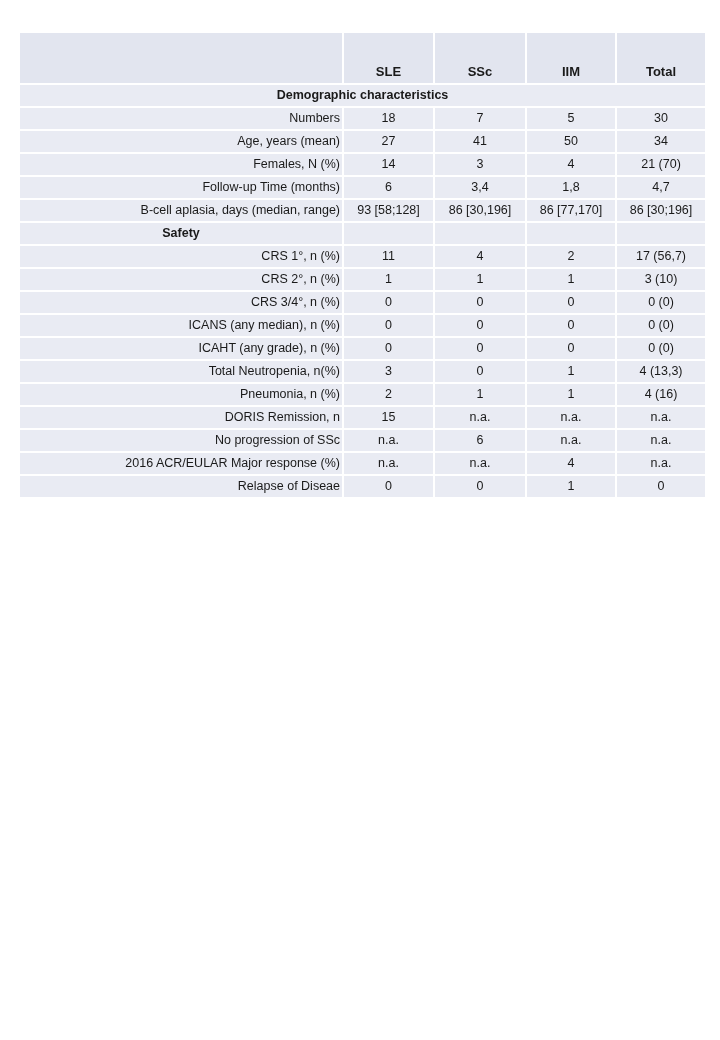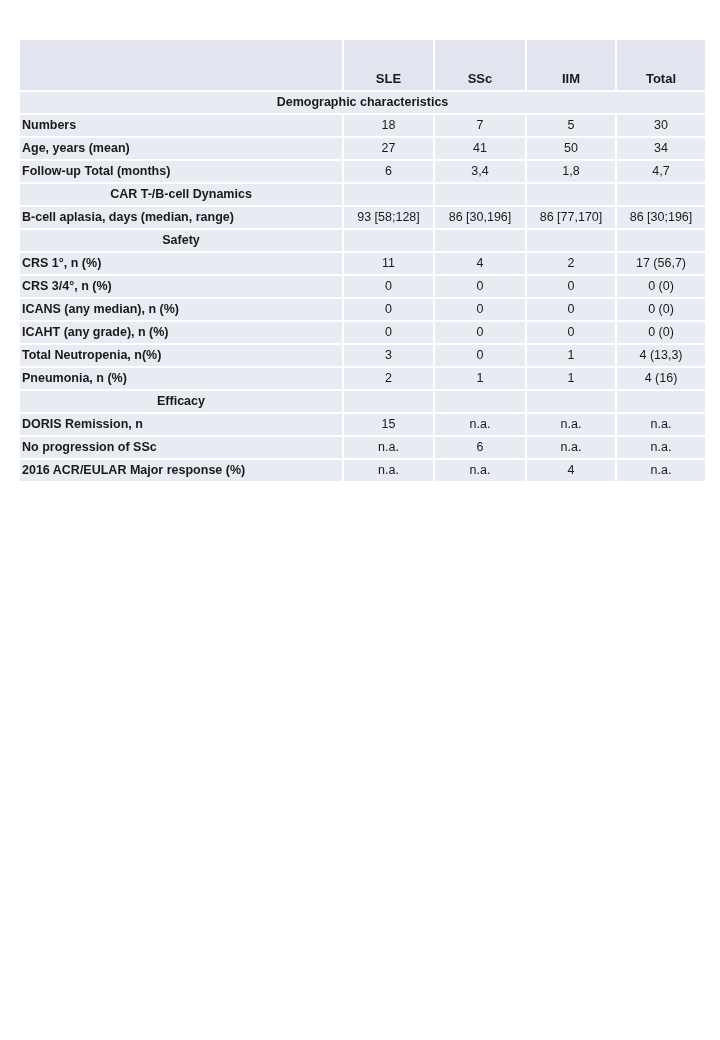--- a/index.html
+++ b/index.html
@@ -4,21 +4,21 @@
 <style>
   html,body{margin:0;padding:0;}
   body{
     width:720px;height:1040px;
     background:#ffffff;
     font-family:"Liberation Sans", sans-serif;
     -webkit-font-smoothing:antialiased;
   }
   .page{position:relative;width:720px;height:1040px;overflow:hidden;}
   table.tbl{
-    position:absolute;left:18px;top:38px;
+    position:absolute;left:18px;top:31px;
     border-collapse:collapse;
     table-layout:fixed;
   }
   table.tbl th, table.tbl td{
     border:2px solid #ffffff;
     background:#e9ebf3;
     color:#1a1a1a;
     font-size:12.5px;
     height:21px;
     line-height:15px;
@@ -29,21 +29,21 @@
   }
   table.tbl thead th{
     background:#e2e5ef;
     height:46px;
     vertical-align:bottom;
     font-weight:bold;
     font-size:13px;
     text-align:center;
     padding-bottom:4px;
   }
-  td.lbl{text-align:left;padding-left:2px;font-weight:bold;}
+  td.lbl{text-align:right;padding-left:2px;}
   td.val{text-align:center;}
   td.section{font-weight:bold;text-align:center;font-size:13px;padding-left:2px;}
 </style>
 </head>
 <body>
 
 <div class="page">
   <table class="tbl">
     <colgroup>
       <col style="width:324px">
@@ -73,32 +73,32 @@
           <td class="val">30</td>
         </tr>
         <tr>
           <td class="lbl">Age, years (mean)</td>
           <td class="val">27</td>
           <td class="val">41</td>
           <td class="val">50</td>
           <td class="val">34</td>
         </tr>
         <tr>
-          <td class="lbl">Follow-up Total (months)</td>
+          <td class="lbl">Females, N (%)</td>
+          <td class="val">14</td>
+          <td class="val">3</td>
+          <td class="val">4</td>
+          <td class="val">21 (70)</td>
+        </tr>
+        <tr>
+          <td class="lbl">Follow-up Time (months)</td>
           <td class="val">6</td>
           <td class="val">3,4</td>
           <td class="val">1,8</td>
           <td class="val">4,7</td>
-        </tr>
-        <tr>
-          <td class="section">CAR T-/B-cell Dynamics</td>
-          <td class="val"></td>
-          <td class="val"></td>
-          <td class="val"></td>
-          <td class="val"></td>
         </tr>
         <tr>
           <td class="lbl">B-cell aplasia, days (median, range)</td>
           <td class="val">93 [58;128]</td>
           <td class="val">86 [30,196]</td>
           <td class="val">86 [77,170]</td>
           <td class="val">86 [30;196]</td>
         </tr>
         <tr>
           <td class="section">Safety</td>
@@ -106,20 +106,27 @@
           <td class="val"></td>
           <td class="val"></td>
           <td class="val"></td>
         </tr>
         <tr>
           <td class="lbl">CRS 1°, n (%)</td>
           <td class="val">11</td>
           <td class="val">4</td>
           <td class="val">2</td>
           <td class="val">17 (56,7)</td>
+        </tr>
+        <tr>
+          <td class="lbl">CRS 2°, n (%)</td>
+          <td class="val">1</td>
+          <td class="val">1</td>
+          <td class="val">1</td>
+          <td class="val">3 (10)</td>
         </tr>
         <tr>
           <td class="lbl">CRS  3/4°, n (%)</td>
           <td class="val">0</td>
           <td class="val">0</td>
           <td class="val">0</td>
           <td class="val">0 (0)</td>
         </tr>
         <tr>
           <td class="lbl">ICANS (any median),  n (%)</td>
@@ -143,42 +150,42 @@
           <td class="val">4 (13,3)</td>
         </tr>
         <tr>
           <td class="lbl">Pneumonia, n (%)</td>
           <td class="val">2</td>
           <td class="val">1</td>
           <td class="val">1</td>
           <td class="val">4 (16)</td>
         </tr>
         <tr>
-          <td class="section">Efficacy</td>
-          <td class="val"></td>
-          <td class="val"></td>
-          <td class="val"></td>
-          <td class="val"></td>
-        </tr>
-        <tr>
           <td class="lbl">DORIS Remission, n</td>
           <td class="val">15</td>
           <td class="val">n.a.</td>
           <td class="val">n.a.</td>
           <td class="val">n.a.</td>
         </tr>
         <tr>
           <td class="lbl">No progression of SSc</td>
           <td class="val">n.a.</td>
           <td class="val">6</td>
           <td class="val">n.a.</td>
           <td class="val">n.a.</td>
         </tr>
         <tr>
           <td class="lbl">2016 ACR/EULAR Major response (%)</td>
           <td class="val">n.a.</td>
           <td class="val">n.a.</td>
           <td class="val">4</td>
           <td class="val">n.a.</td>
         </tr>
+        <tr>
+          <td class="lbl">Relapse of Diseae</td>
+          <td class="val">0</td>
+          <td class="val">0</td>
+          <td class="val">1</td>
+          <td class="val">0</td>
+        </tr>
       </tbody>
   </table>
 </div>
 
 </body></html>

